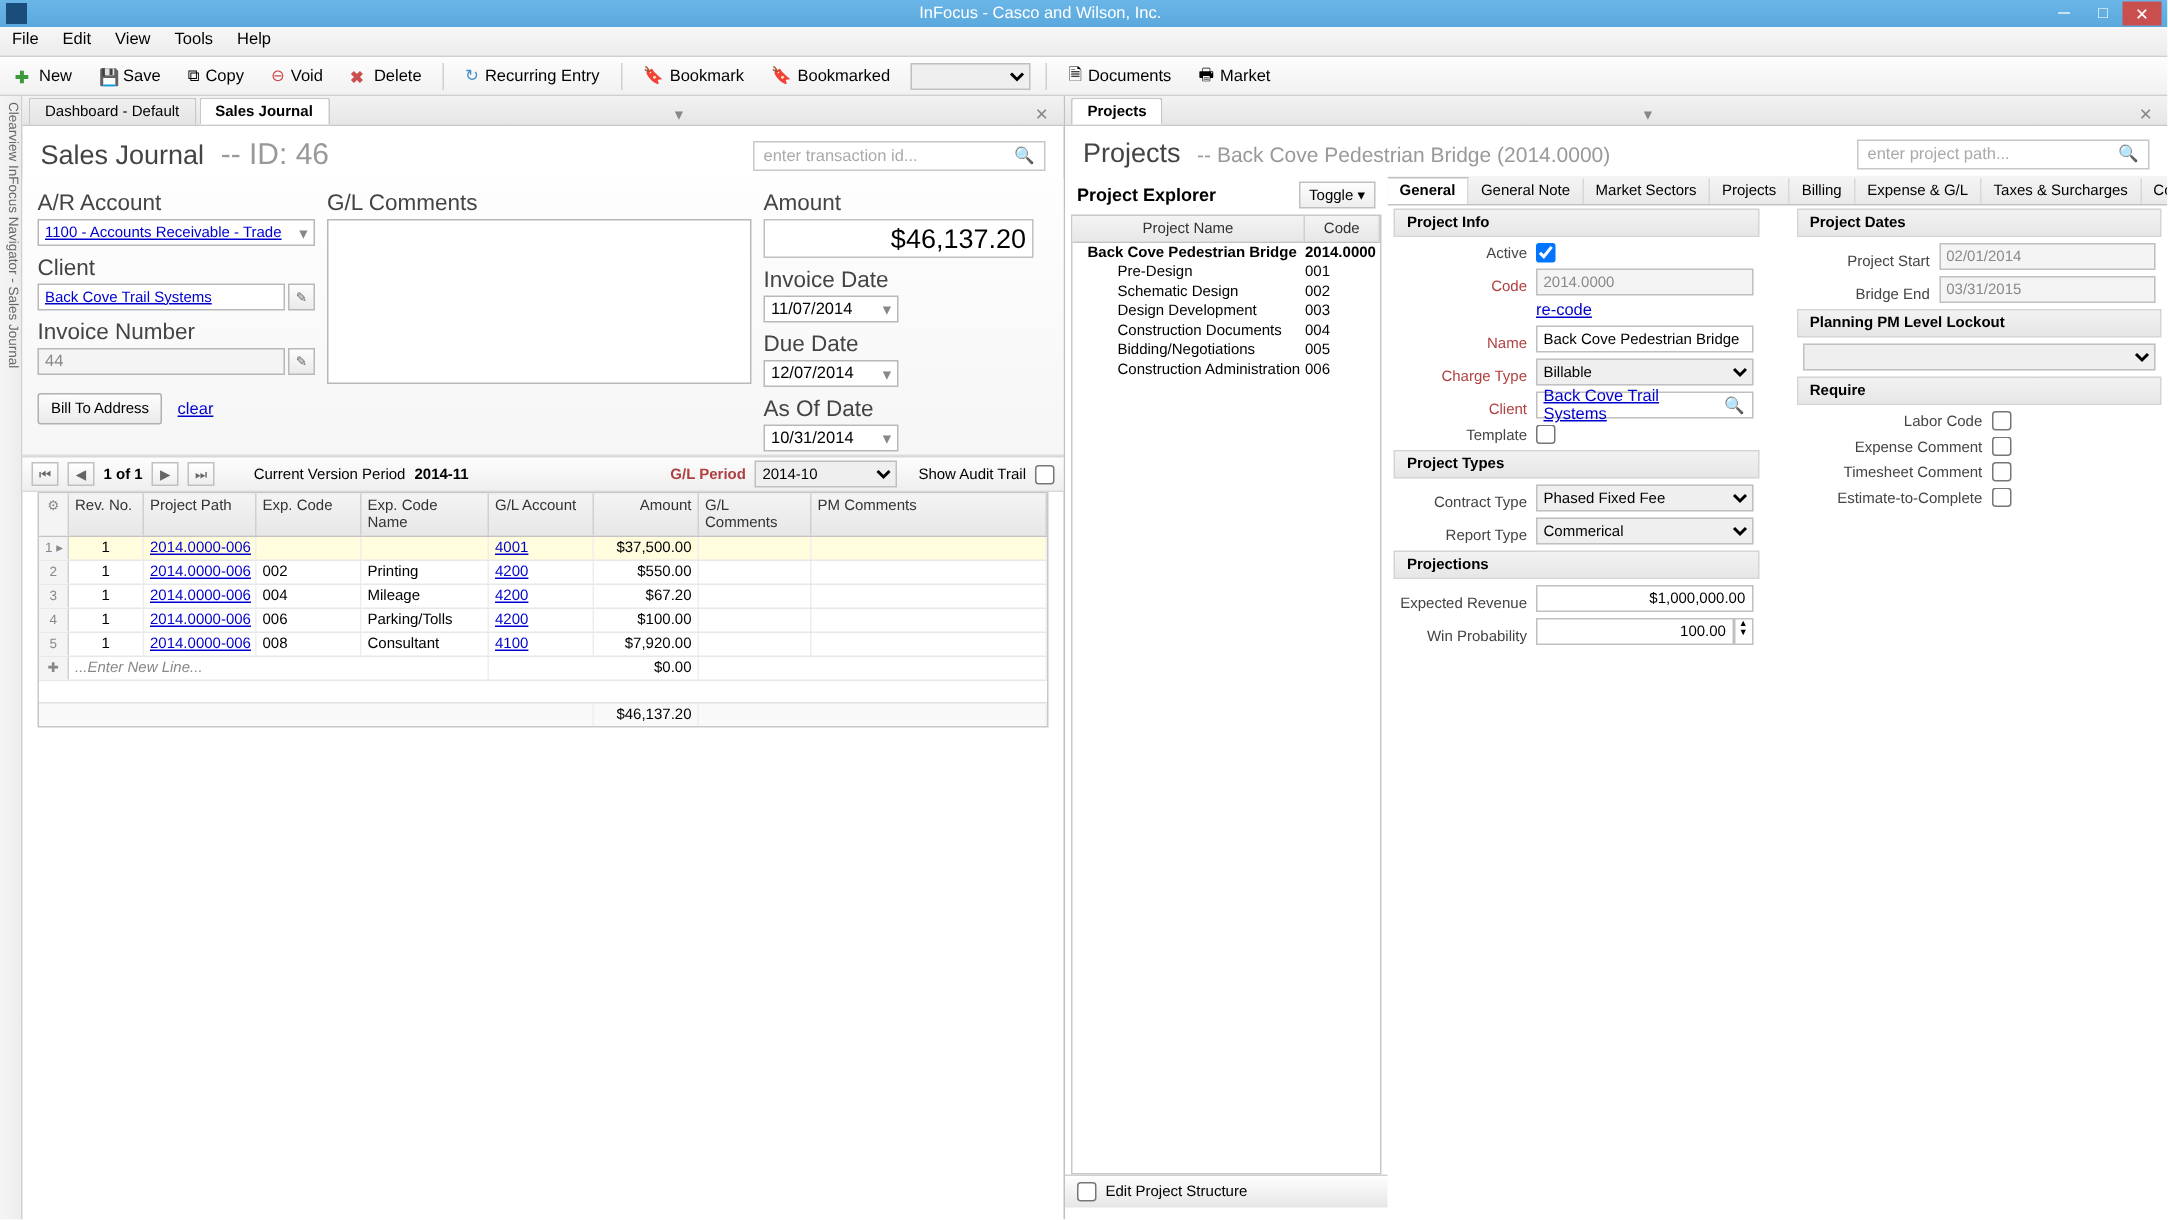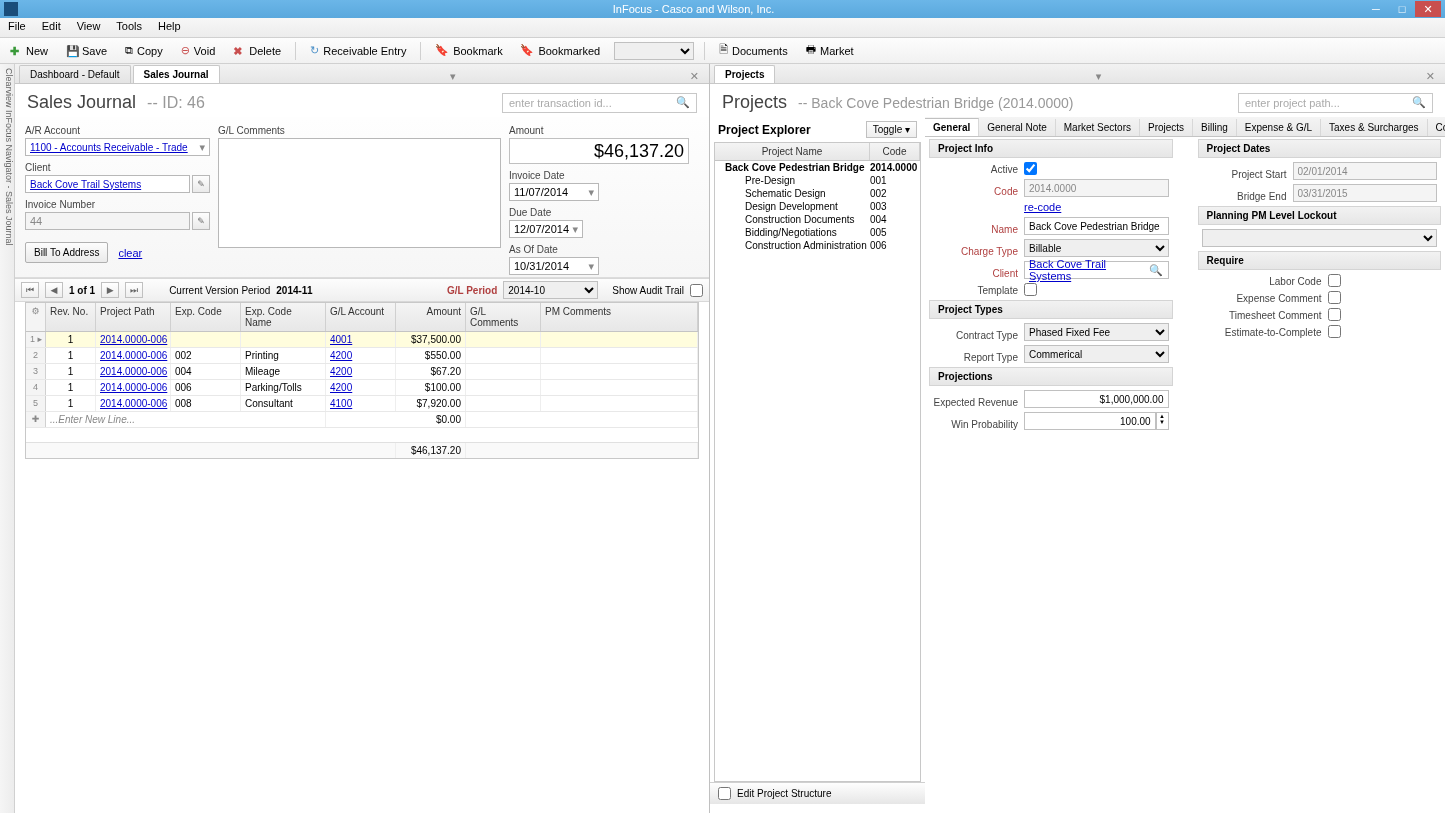--- a/index.html
+++ b/index.html
@@ -33,27 +33,27 @@
 
 .workspace { display:flex; height:calc(100vh - 18px - 20px - 26px); }
 .leftstrip { width:15px; background:linear-gradient(90deg,#f5f5f5,#ececec); border-right:1px solid #d0d0d0; writing-mode:vertical-rl; text-orientation:mixed; font-size:9px; color:#666; padding-top:4px; }
 .pane { display:flex; flex-direction:column; }
 .pane.left { flex:1; border-right:1px solid #c0c0c0; }
 .pane.right { width:735px; }
 
 
 .page-title-row { display:flex; align-items:center; padding:8px 12px 4px; }
 .page-title { font-size:18px; color:#444; }
-.page-title .sub { color:#999; font-size:16px; margin-left:6px; }
+.page-title .sub { color:#999; font-size:20px; margin-left:6px; }
 .searchbox { margin-left:auto; width:195px; height:20px; border:1px solid #c8c8c8; background:#fff; color:#aaa; padding:0 6px; display:flex; align-items:center; justify-content:space-between; }
 
 
 .form-area { display:flex; padding:4px 10px 2px; gap:8px; background:linear-gradient(#fefefe,#f6f6f6); border-bottom:1px solid #dcdcdc; }
 .form-col { display:flex; flex-direction:column; gap:2px; }
-.lbl { font-size:10px; color:#444; margin-top:4px; }
+.lbl { font-size:15px; color:#444; margin-top:4px; }
 .ip { height:18px; border:1px solid #b8b8b8; background:#fff; padding:0 4px; display:flex; align-items:center; }
 .ip.link a { font-size:10px; }
 .ip.amt { width:180px; font-size:18px; justify-content:flex-end; height:26px; border:1px solid #c0c0c0; }
 .btn-small { display:inline-block; padding:4px 8px; border:1px solid #b0b0b0; background:linear-gradient(#fdfdfd,#eaeaea); cursor:pointer; font-size:10px; border-radius:2px; }
 .pencil { width:18px; height:18px; border:1px solid #b8b8b8; background:linear-gradient(#fdfdfd,#eaeaea); cursor:pointer; display:flex; align-items:center; justify-content:center; font-size:9px; color:#666;}
 
 
 .navbar { height:24px; border-top:1px solid #d8d8d8; border-bottom:1px solid #d8d8d8; background:linear-gradient(#fdfdfd,#efefef); display:flex; align-items:center; padding:0 6px; gap:6px; font-size:10px; }
 .navbtn { width:18px; height:16px; border:1px solid #c0c0c0; background:linear-gradient(#fff,#eee); display:flex; align-items:center; justify-content:center; cursor:pointer; color:#666; font-size:9px;}
 .navbar select { height:18px; border:1px solid #c0c0c0; font-size:10px; }
@@ -140,21 +140,21 @@
       <span style="color:#c94f4f">⊖</span>
       <span>Void</span>
     </div>
   <div class="tbtn">
       <span class="icon x">✖</span>
       <span>Delete</span>
     </div>
   <div class="sep"></div>
   <div class="tbtn">
       <span style="color:#4a8fc7">↻</span>
-      <span>Receivable Entry</span>
+      <span>Recurring Entry</span>
     </div>
   <div class="sep"></div>
   <div class="tbtn">
       <span>🔖</span>
       <span>Bookmark</span>
     </div>
   <div class="tbtn">
       <span>🔖</span>
       <span>Bookmarked</span>
     </div>
@@ -221,21 +221,21 @@
       </div>
       <div class="form-col" style="width:190px">
         <span class="lbl">Amount</span>
         <div class="ip amt">$46,137.20</div>
         <span class="lbl">Invoice Date</span>
         <div class="ip" style="width:90px">
             <span>11/07/2014</span>
             <span style="margin-left:auto;color:#888">▾</span>
           </div>
         <span class="lbl">Due Date</span>
-        <div class="ip" style="width:74px">
+        <div class="ip" style="width:90px">
             <span>12/07/2014</span>
             <span style="margin-left:auto;color:#888">▾</span>
           </div>
         <span class="lbl">As Of Date</span>
         <div class="ip" style="width:90px">
             <span>10/31/2014</span>
             <span style="margin-left:auto;color:#888">▾</span>
           </div>
       </div>
     </div>

